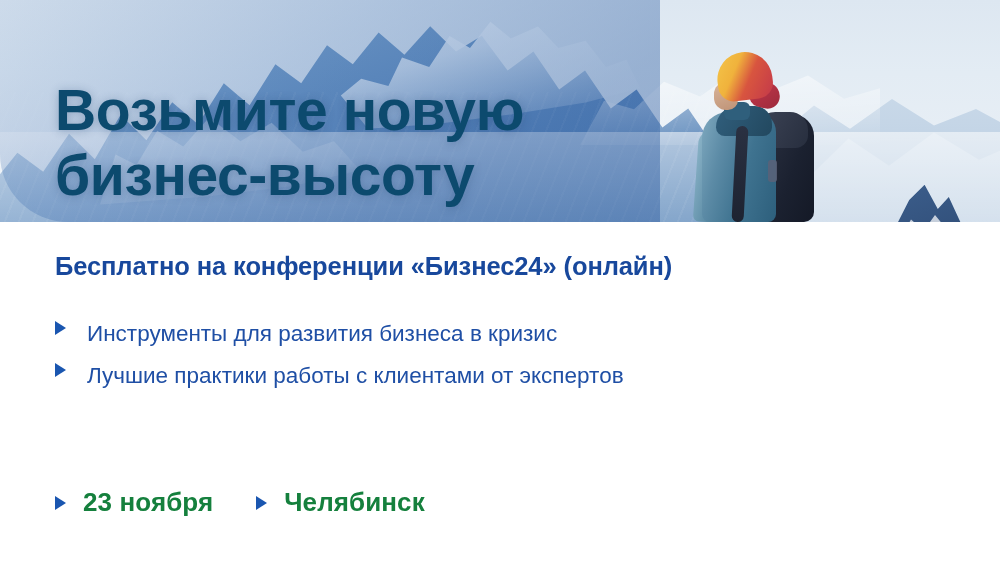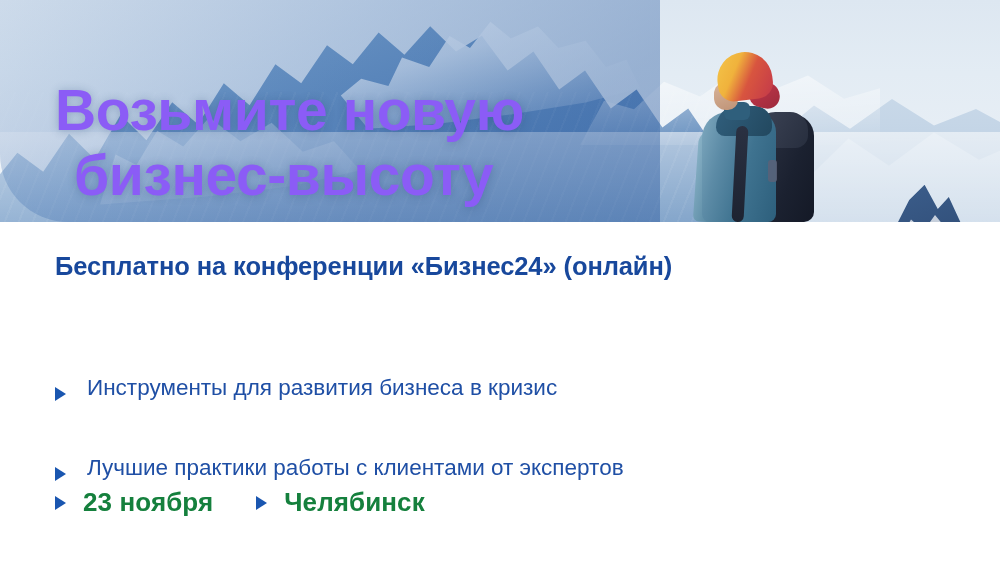--- a/index.html
+++ b/index.html
@@ -186,51 +186,50 @@
     position:absolute;left:0;top:0;
     width:660px;height:222px;
     background:linear-gradient(150deg,rgba(62,110,176,.10) 0%,rgba(62,110,176,.30) 38%,rgba(49,96,163,.42) 72%,rgba(44,90,158,.46) 100%);
     border-bottom-left-radius:68px;
   }
 
   
   .headline{
     position:absolute;left:55px;top:40px;
     width:620px;
-    color:#8b5cf6;
+    color:#0c4a6e;
     font-size:57px;
     font-weight:700;
     line-height:1.13;
     letter-spacing:-.4px;
     text-shadow:0 1px 10px rgba(30,62,110,.30);
   }
-  .headline .l2{display:block;margin-left:19px;}
+  .headline .l2{display:block;}
 
   
   .content{
     position:absolute;left:0;top:222px;
     width:1000px;height:404px;
     background:#ffffff;
   }
   .subtitle{
     position:absolute;left:55px;top:30px;
     color:#18489c;
     font-size:25.5px;
     font-weight:700;
     letter-spacing:-.1px;
     white-space:nowrap;
   }
   .bullets{
     position:absolute;left:55px;top:99px;
     width:820px;
   }
   .bullet{
-    display:flex;align-items:flex-end;
+    display:flex;align-items:flex-start;
     height:42px;
-    margin-top:38px;
   }
   .tri{
     width:0;height:0;flex:0 0 auto;
     border-top:7px solid transparent;
     border-bottom:7px solid transparent;
     border-left:11px solid #1a56b0;
     margin-right:21px;
   }
   .bullet-text{
     color:#1f4fa5;

